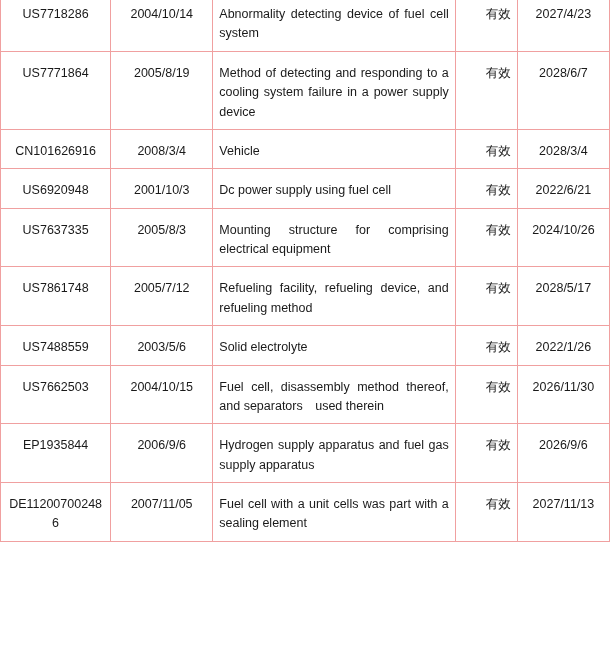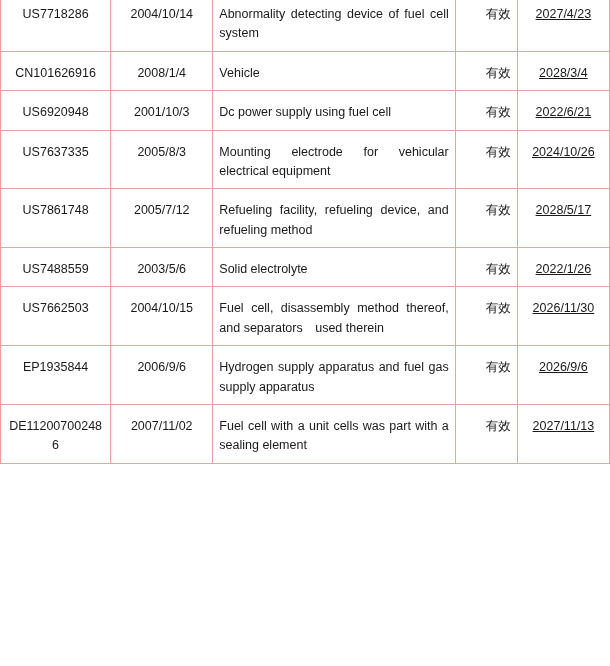--- a/index.html
+++ b/index.html
@@ -45,21 +45,20 @@
     text-align: justify;
     text-align-last: left;
     padding-left: 12px;
     padding-right: 8px;
   }
   td.status {
     text-align: right;
   }
   td.expiry {
     text-align: center;
-    text-decoration: underline;
   }
   
   tr.first-row td {
     border-top: none;
     padding-top: 5px;
   }
 </style>
 </head>
 <body>
 
@@ -73,37 +72,44 @@
   </colgroup>
   <tbody>
     <tr class="first-row">
       <td class="pubno">US7718286</td>
       <td class="date">2004/10/14</td>
       <td class="title">Abnormality detecting device of fuel cell system</td>
       <td class="status">有效</td>
       <td class="expiry">2027/4/23</td>
     </tr>
     <tr>
+      <td class="pubno">US7771864</td>
+      <td class="date">2005/8/19</td>
+      <td class="title">Method of detecting and responding to a cooling system failure in a power supply device</td>
+      <td class="status">有效</td>
+      <td class="expiry">2028/6/7</td>
+    </tr>
+    <tr>
       <td class="pubno">CN101626916</td>
-      <td class="date">2008/1/4</td>
+      <td class="date">2008/3/4</td>
       <td class="title">Vehicle</td>
       <td class="status">有效</td>
       <td class="expiry">2028/3/4</td>
     </tr>
     <tr>
       <td class="pubno">US6920948</td>
       <td class="date">2001/10/3</td>
       <td class="title">Dc power supply using fuel cell</td>
       <td class="status">有效</td>
       <td class="expiry">2022/6/21</td>
     </tr>
     <tr>
       <td class="pubno">US7637335</td>
       <td class="date">2005/8/3</td>
-      <td class="title">Mounting electrode for vehicular electrical equipment</td>
+      <td class="title">Mounting structure for comprising electrical equipment</td>
       <td class="status">有效</td>
       <td class="expiry">2024/10/26</td>
     </tr>
     <tr>
       <td class="pubno">US7861748</td>
       <td class="date">2005/7/12</td>
       <td class="title">Refueling facility, refueling device, and refueling method</td>
       <td class="status">有效</td>
       <td class="expiry">2028/5/17</td>
     </tr>
@@ -123,19 +129,19 @@
     </tr>
     <tr>
       <td class="pubno">EP1935844</td>
       <td class="date">2006/9/6</td>
       <td class="title">Hydrogen supply apparatus and fuel gas supply apparatus</td>
       <td class="status">有效</td>
       <td class="expiry">2026/9/6</td>
     </tr>
     <tr>
       <td class="pubno">DE112007002486</td>
-      <td class="date">2007/11/02</td>
+      <td class="date">2007/11/05</td>
       <td class="title">Fuel cell with a unit cells was part with a sealing element</td>
       <td class="status">有效</td>
       <td class="expiry">2027/11/13</td>
     </tr>
   </tbody>
 </table>
 
 </body></html>

